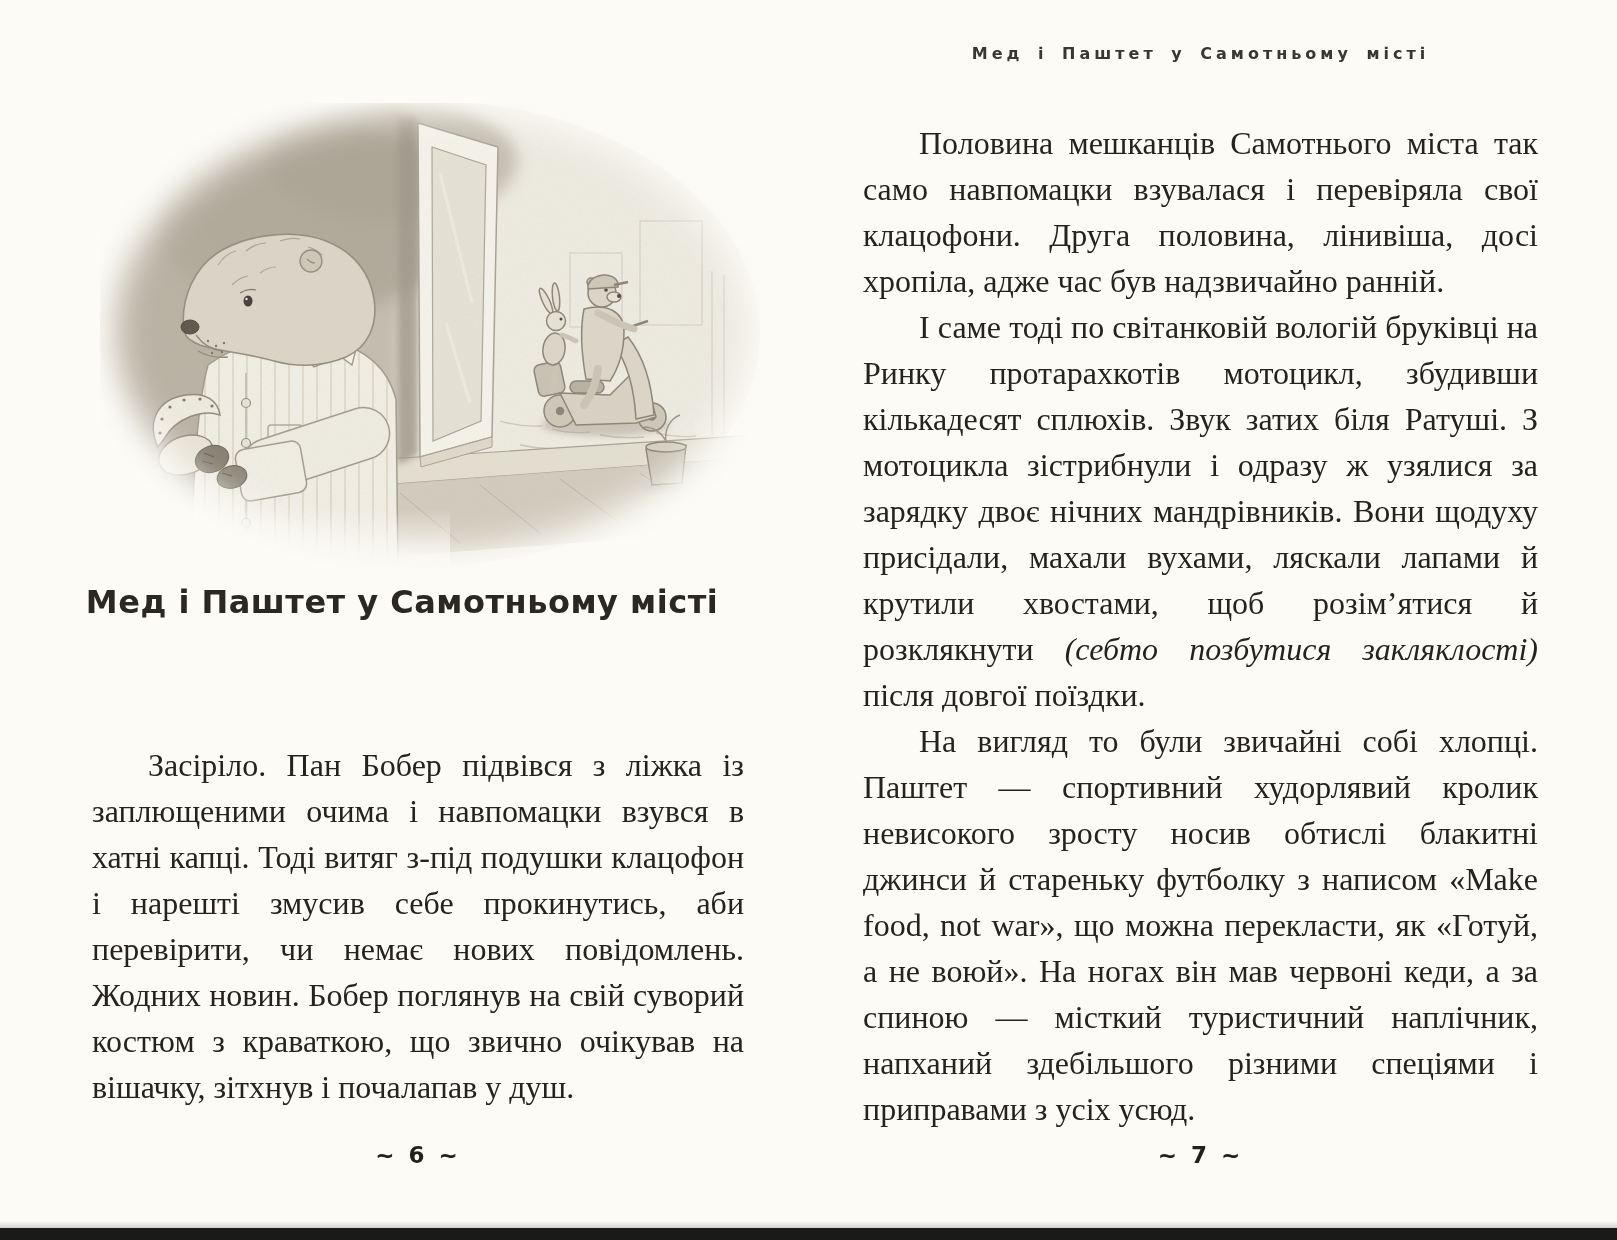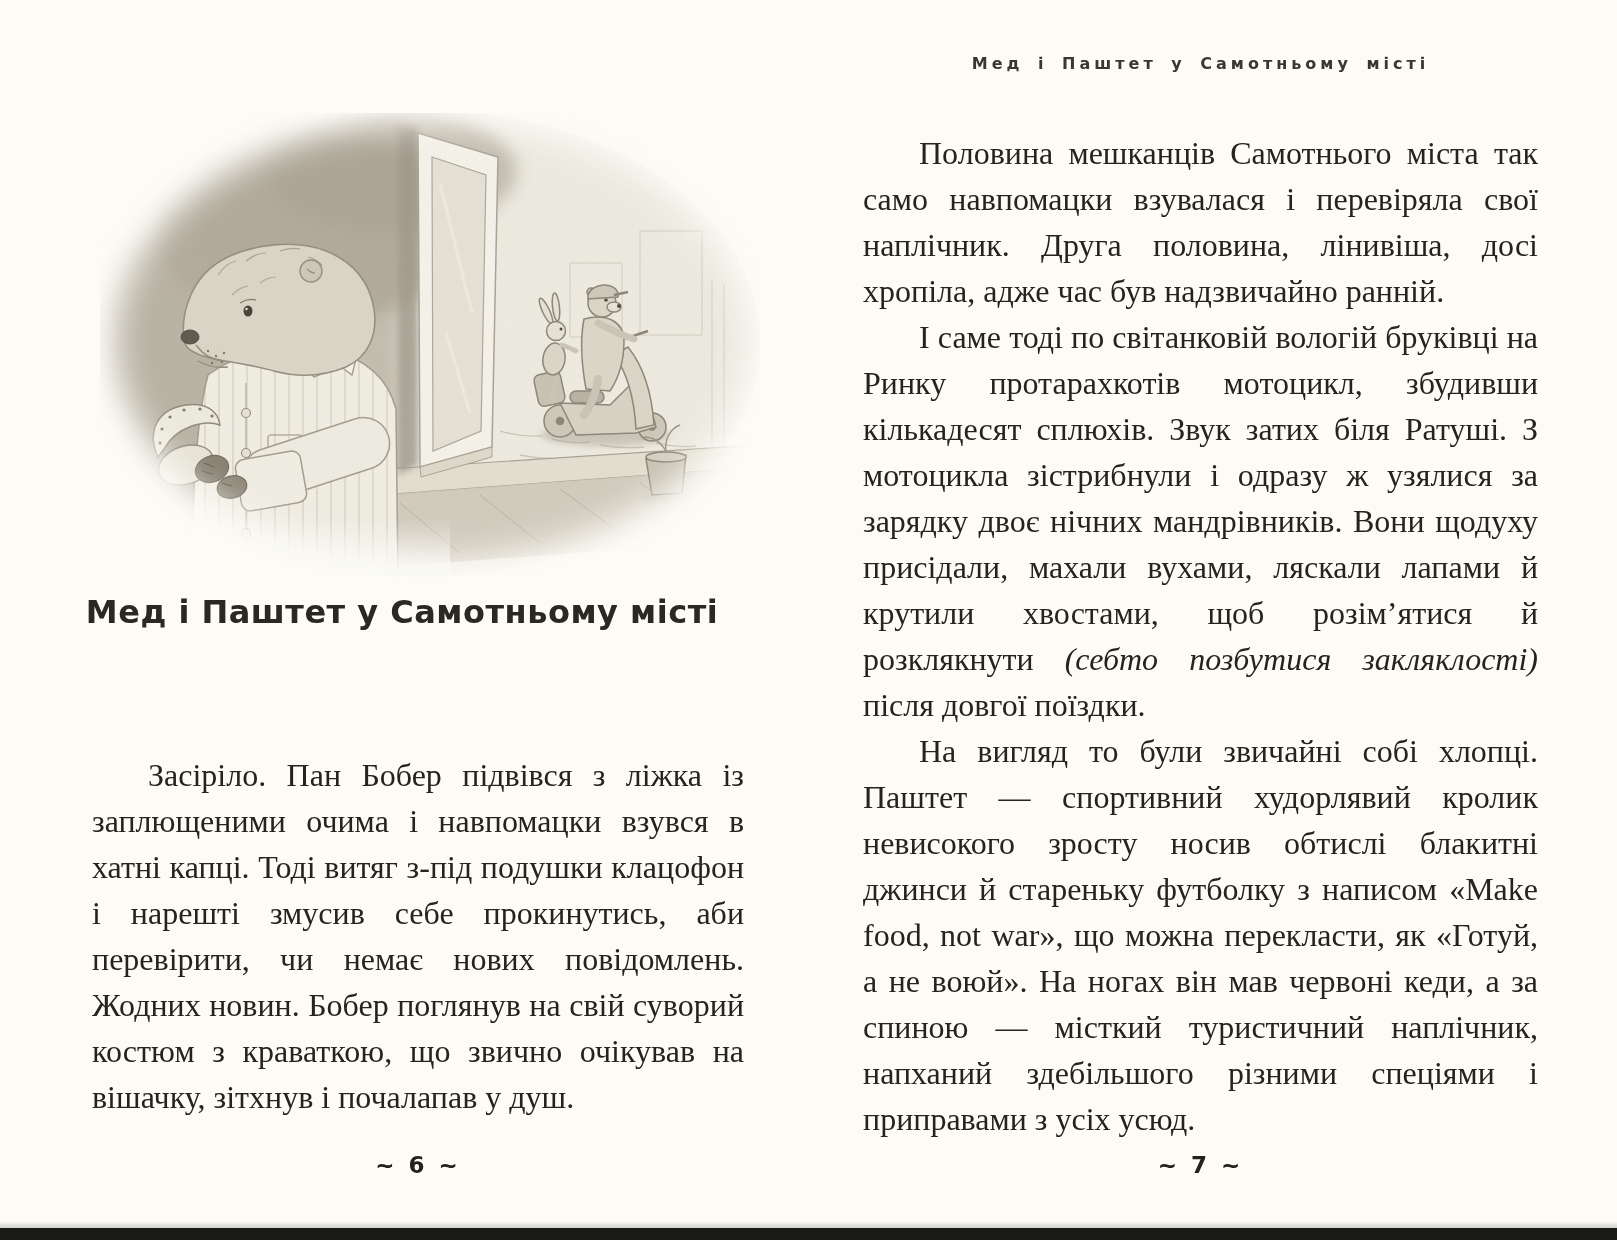--- a/index.html
+++ b/index.html
@@ -1,21 +1,21 @@
 <!DOCTYPE html>
 <html lang="uk"><head>
 <meta charset="utf-8">
 <style>
   html,body{margin:0;padding:0;background:#ffffff;}
   .spread{
     position:relative;width:1617px;height:1240px;overflow:hidden;
     background:#fcfbf6;color:#26231f;
     font-family:"Liberation Serif", serif;
   }
-  .page{position:absolute;top:10px;height:881px;text-decoration:underline;}
+  .page{position:absolute;top:0;height:881px;text-decoration:underline;}
   .page-left{left:0;width:808px;}
   .page-right{left:808px;width:809px;}
 
   .illustration{position:absolute;left:100px;top:103px;width:660px;height:465px;margin:0;}
   .illustration svg{display:block;width:660px;height:465px;}
 
   .chapter-title{
     position:absolute;left:60px;top:583px;width:684px;margin:0;
     text-align:center;
     font-family:"DejaVu Sans", sans-serif;font-weight:700;font-size:32px;
@@ -242,21 +242,21 @@
         <p><span>Засіріло. Пан Бобер підвівся з ліжка із заплющеними очима і навпомацки взувся в хатні капці. Тоді витяг з-під подушки клацофон і нарешті змусив себе прокинутись, аби перевірити, чи немає нових повідомлень. Жодних новин. Бобер поглянув на свій суворий костюм з краваткою, що звично очікував на вішачку, зітхнув і почалапав у душ.</span></p>
       </div>
 
     <div class="page-num pn-left">~ 6 ~</div>
   </section>
 
   <section class="page page-right">
     <header class="running-header">Мед і Паштет у Самотньому місті</header>
 
     <div class="body-text right-text">
-        <p><span>Половина мешканців Самотнього міста так само навпомацки взувалася і перевіряла свої наплічник. Друга половина, лінивіша, досі хропіла, адже час був надзвичайно ранній.</span></p>
+        <p><span>Половина мешканців Самотнього міста так само навпомацки взувалася і перевіряла свої клацофони. Друга половина, лінивіша, досі хропіла, адже час був надзвичайно ранній.</span></p>
         <p><span>І саме тоді по світанковій вологій бруківці на Ринку протарахкотів мотоцикл, збудивши кількадесят сплюхів. Звук затих біля Ратуші. З мотоцикла зістрибнули і одразу ж узялися за зарядку двоє нічних мандрівників. Вони щодуху присідали, махали вухами, ляскали лапами й крутили хвостами, щоб розім’ятися й розклякнути </span><span class="em">(себто позбутися закляклості)</span><span> після довгої поїздки.</span></p>
         <p><span>На вигляд то були звичайні собі хлопці. Паштет — спортивний худорлявий кролик невисокого зросту носив обтислі блакитні джинси й стареньку футболку з написом «Make food, not war», що можна перекласти, як «Готуй, а не воюй». На ногах він мав червоні кеди, а за спиною — місткий туристичний наплічник, напханий здебільшого різними спеціями і приправами з усіх усюд.</span></p>
       </div>
 
     <div class="page-num pn-right">~ 7 ~</div>
   </section>
 
   <div class="scan-shade"></div>
   <div class="scan-bar"></div>
 </div>

